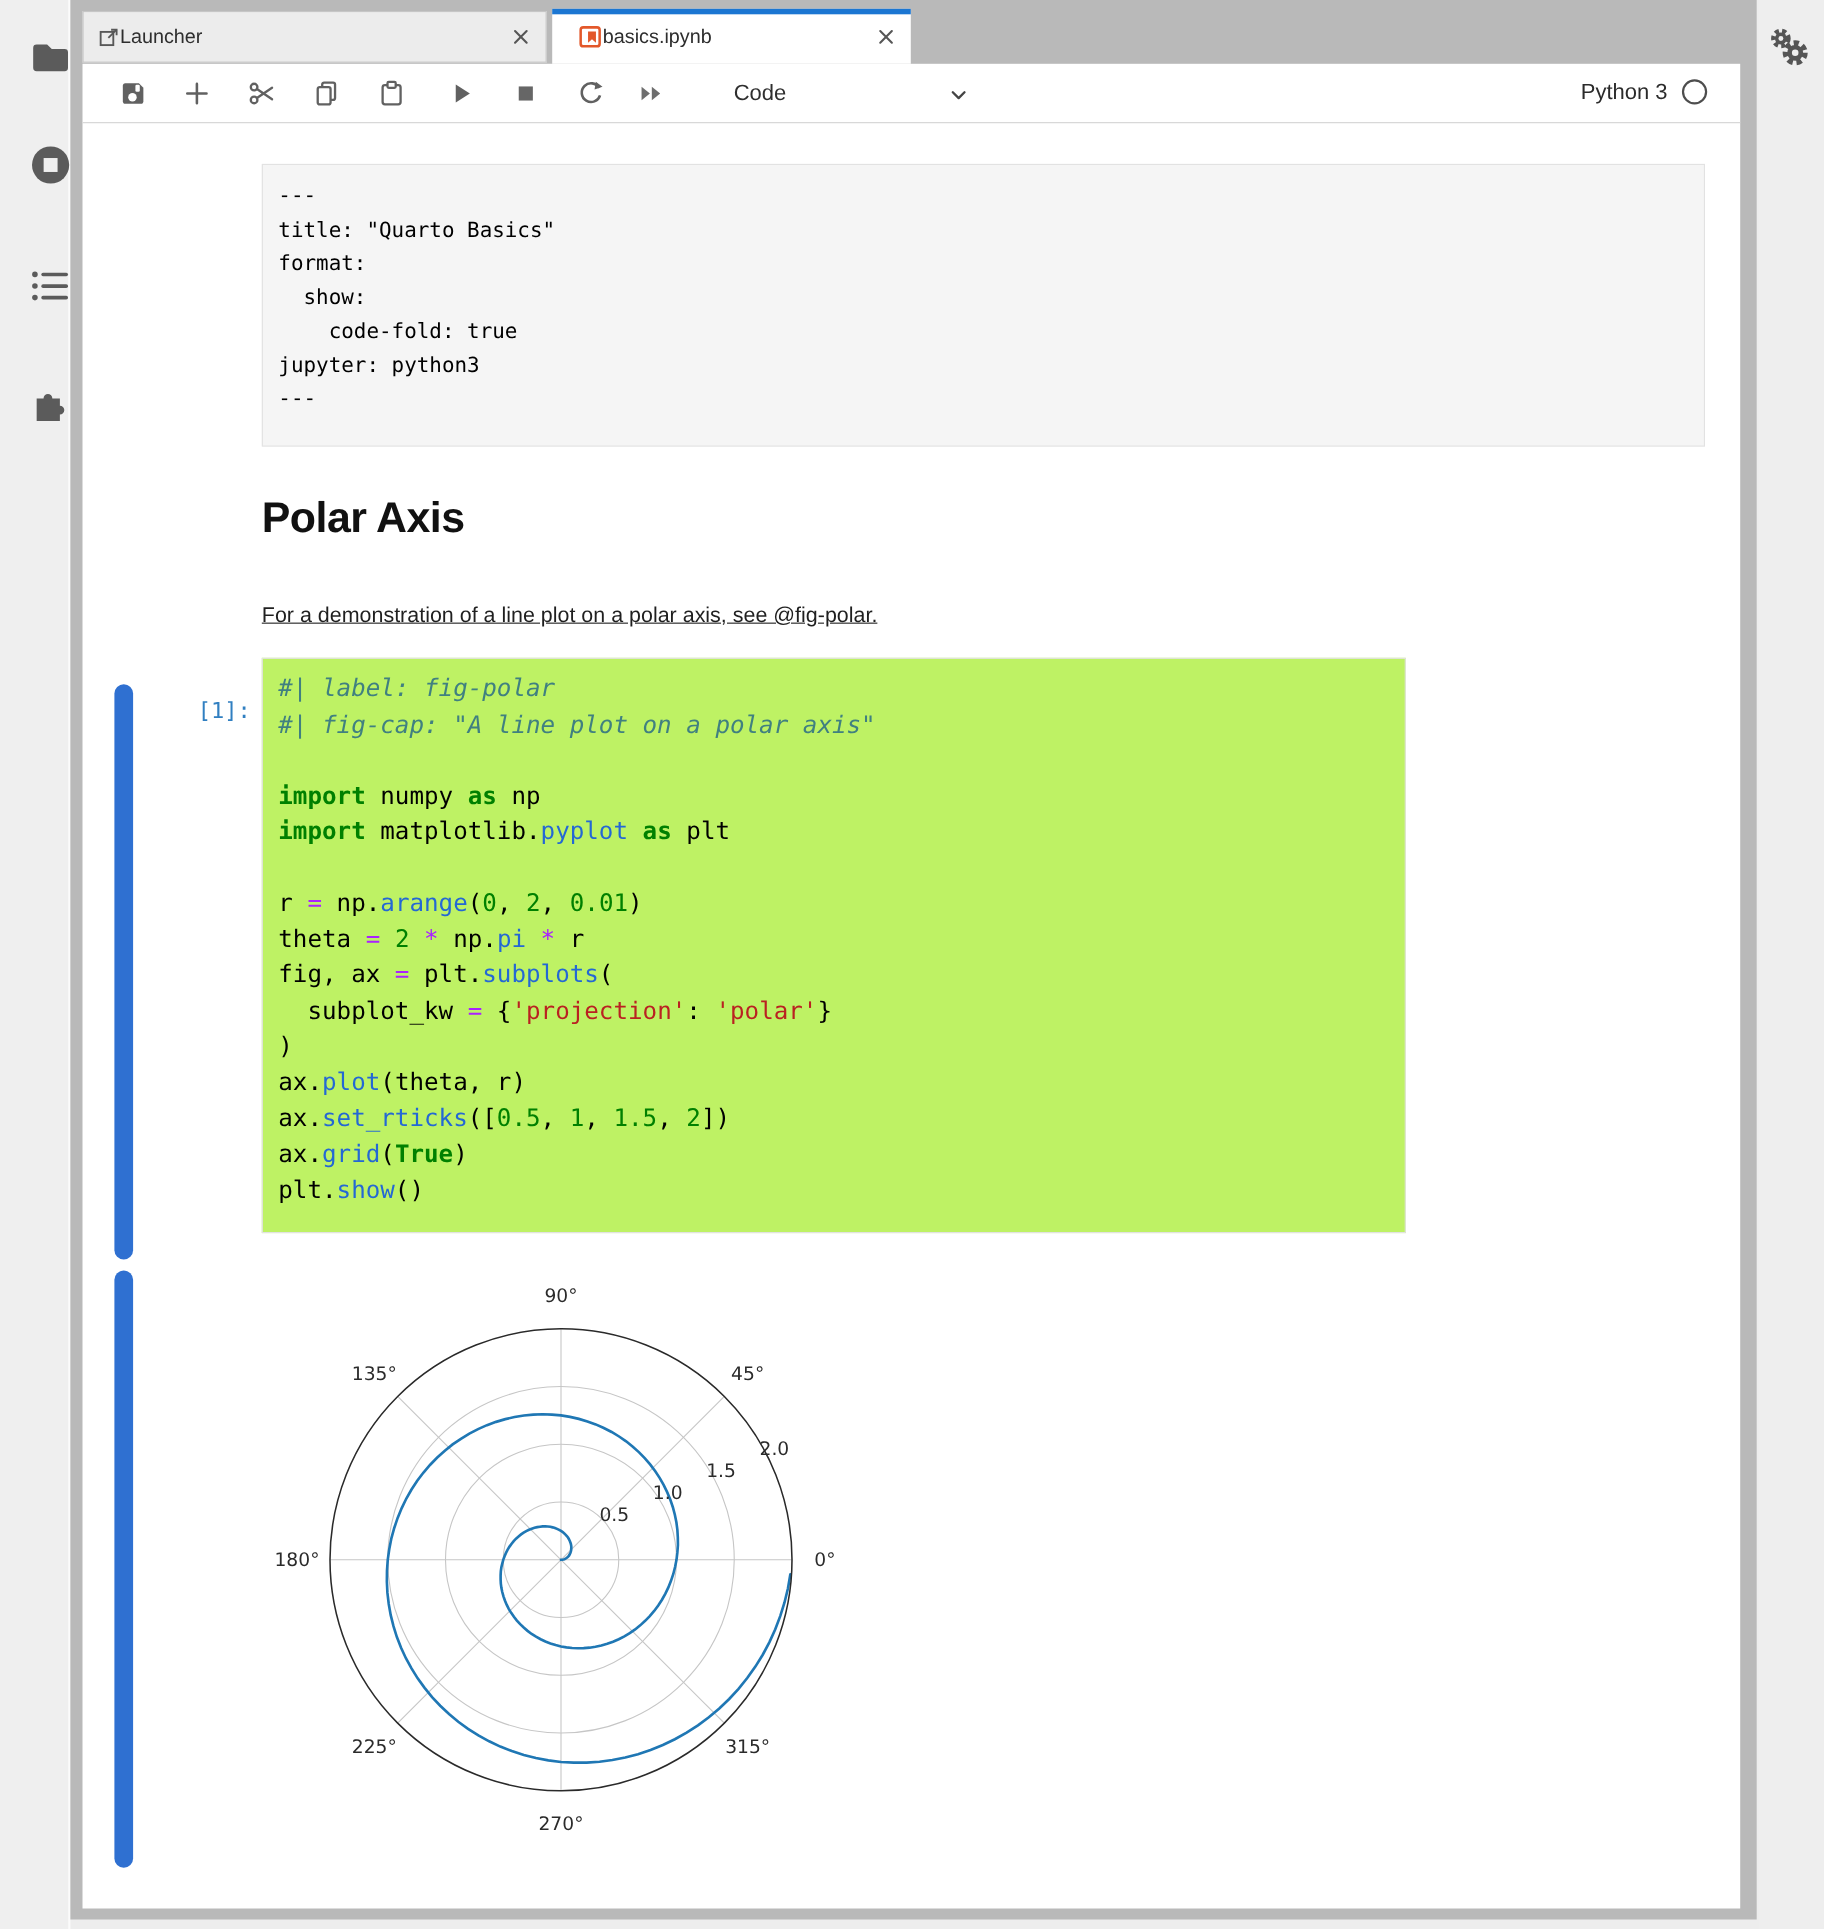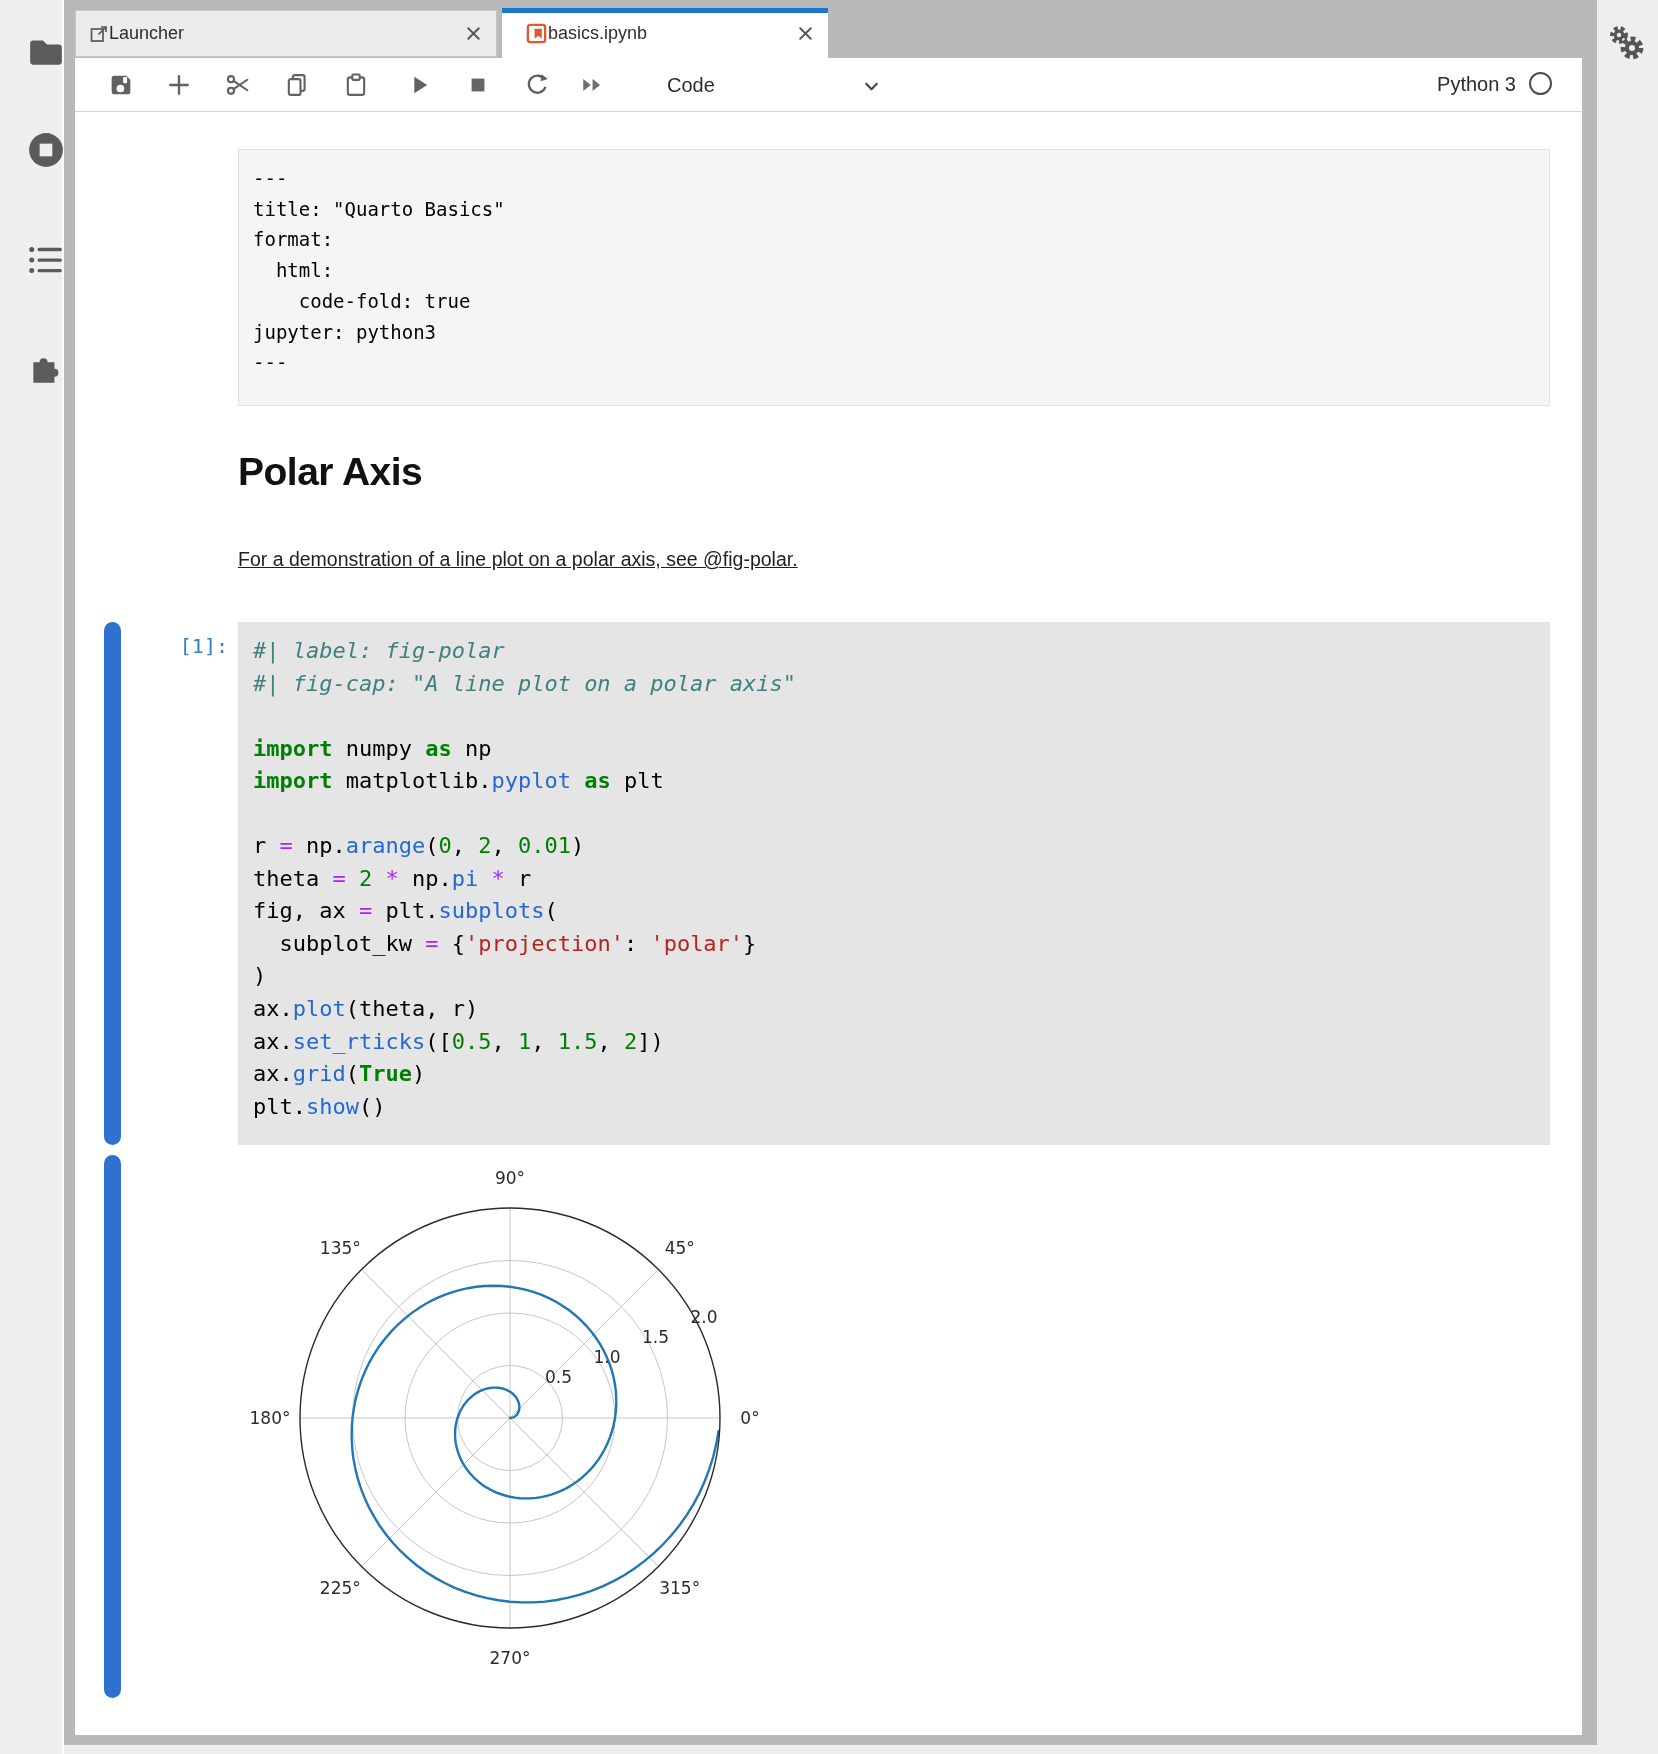--- a/index.html
+++ b/index.html
@@ -42,21 +42,21 @@
   
   #md-heading{position:absolute;left:163px;top:338px;margin:0;font-size:39px;font-weight:700;
     color:#111;letter-spacing:-0.5px;}
   #md-paragraph{position:absolute;left:163px;top:436px;margin:0;font-size:19.5px;color:#1f1f1f;text-decoration:underline;}
   
   .collapser{position:absolute;left:29px;width:17px;border-radius:9px;background:#2f70d1;cursor:pointer;}
   #code-collapser{top:510px;height:523px;}
   #output-collapser{top:1043px;height:543px;}
   #code-prompt{position:absolute;left:55px;top:522px;width:98px;text-align:right;
     font-family:"DejaVu Sans Mono",monospace;font-size:20px;color:#307fc1;}
-  #code-cell{position:absolute;left:163px;top:510px;width:1312px;height:523px;background:#e5e5e5;
+  #code-cell{position:absolute;left:163px;top:486px;width:1040px;height:523px;background:#bef264;
     border:1px solid #e2e2e2;box-sizing:border-box;}
   #code-lines{margin:0;padding:12px 14px;font-family:"DejaVu Sans Mono",monospace;font-size:22px;
     line-height:32.55px;color:#000;}
   .cl{white-space:pre;}
   .tk-c{color:#408080;font-style:italic;}
   .tk-k{color:#008000;font-weight:bold;}
   .tk-n{color:#008000;}
   .tk-s{color:#ba2121;}
   .tk-o{color:#aa22ff;}
   .tk-f{color:#2468d4;}
@@ -165,21 +165,21 @@
         <path d="M3 5.5 L8 10.5 L13 5.5" fill="none" stroke="#444" stroke-width="2" stroke-linecap="round" stroke-linejoin="round"></path>
       </svg>
     </div>
     <span id="kernel-name">Python 3</span>
     <div id="kernel-status"></div>
   </div>
 
   <div id="content">
 
     <div id="raw-cell">
-      <pre id="yaml-lines"><div class="yl">---</div><div class="yl">title: "Quarto Basics"</div><div class="yl">format:</div><div class="yl">  html:</div><div class="yl">    code-fold: true</div><div class="yl">jupyter: python3</div><div class="yl">---</div></pre>
+      <pre id="yaml-lines"><div class="yl">---</div><div class="yl">title: "Quarto Basics"</div><div class="yl">format:</div><div class="yl">  show:</div><div class="yl">    code-fold: true</div><div class="yl">jupyter: python3</div><div class="yl">---</div></pre>
     </div>
 
     <h1 id="md-heading">Polar Axis</h1>
     <p id="md-paragraph">For a demonstration of a line plot on a polar axis, see @fig-polar.</p>
 
     <div class="collapser" id="code-collapser"></div>
     <div id="code-prompt">[1]:</div>
     <div id="code-cell">
       <pre id="code-lines"><div class="cl"><span class="tk-c">#| label: fig-polar</span></div><div class="cl"><span class="tk-c">#| fig-cap: "A line plot on a polar axis"</span></div><div class="cl"> </div><div class="cl"><span class="tk-k">import</span><span class="tk-p"> numpy </span><span class="tk-k">as</span><span class="tk-p"> np</span></div><div class="cl"><span class="tk-k">import</span><span class="tk-p"> matplotlib.</span><span class="tk-f">pyplot</span><span class="tk-p"> </span><span class="tk-k">as</span><span class="tk-p"> plt</span></div><div class="cl"> </div><div class="cl"><span class="tk-p">r </span><span class="tk-o">=</span><span class="tk-p"> np.</span><span class="tk-f">arange</span><span class="tk-p">(</span><span class="tk-n">0</span><span class="tk-p">, </span><span class="tk-n">2</span><span class="tk-p">, </span><span class="tk-n">0.01</span><span class="tk-p">)</span></div><div class="cl"><span class="tk-p">theta </span><span class="tk-o">=</span><span class="tk-p"> </span><span class="tk-n">2</span><span class="tk-p"> </span><span class="tk-o">*</span><span class="tk-p"> np.</span><span class="tk-f">pi</span><span class="tk-p"> </span><span class="tk-o">*</span><span class="tk-p"> r</span></div><div class="cl"><span class="tk-p">fig, ax </span><span class="tk-o">=</span><span class="tk-p"> plt.</span><span class="tk-f">subplots</span><span class="tk-p">(</span></div><div class="cl"><span class="tk-p">  subplot_kw </span><span class="tk-o">=</span><span class="tk-p"> {</span><span class="tk-s">'projection'</span><span class="tk-p">: </span><span class="tk-s">'polar'</span><span class="tk-p">}</span></div><div class="cl"><span class="tk-p">)</span></div><div class="cl"><span class="tk-p">ax.</span><span class="tk-f">plot</span><span class="tk-p">(theta, r)</span></div><div class="cl"><span class="tk-p">ax.</span><span class="tk-f">set_rticks</span><span class="tk-p">([</span><span class="tk-n">0.5</span><span class="tk-p">, </span><span class="tk-n">1</span><span class="tk-p">, </span><span class="tk-n">1.5</span><span class="tk-p">, </span><span class="tk-n">2</span><span class="tk-p">])</span></div><div class="cl"><span class="tk-p">ax.</span><span class="tk-f">grid</span><span class="tk-p">(</span><span class="tk-k">True</span><span class="tk-p">)</span></div><div class="cl"><span class="tk-p">plt.</span><span class="tk-f">show</span><span class="tk-p">()</span></div></pre>
     </div>

